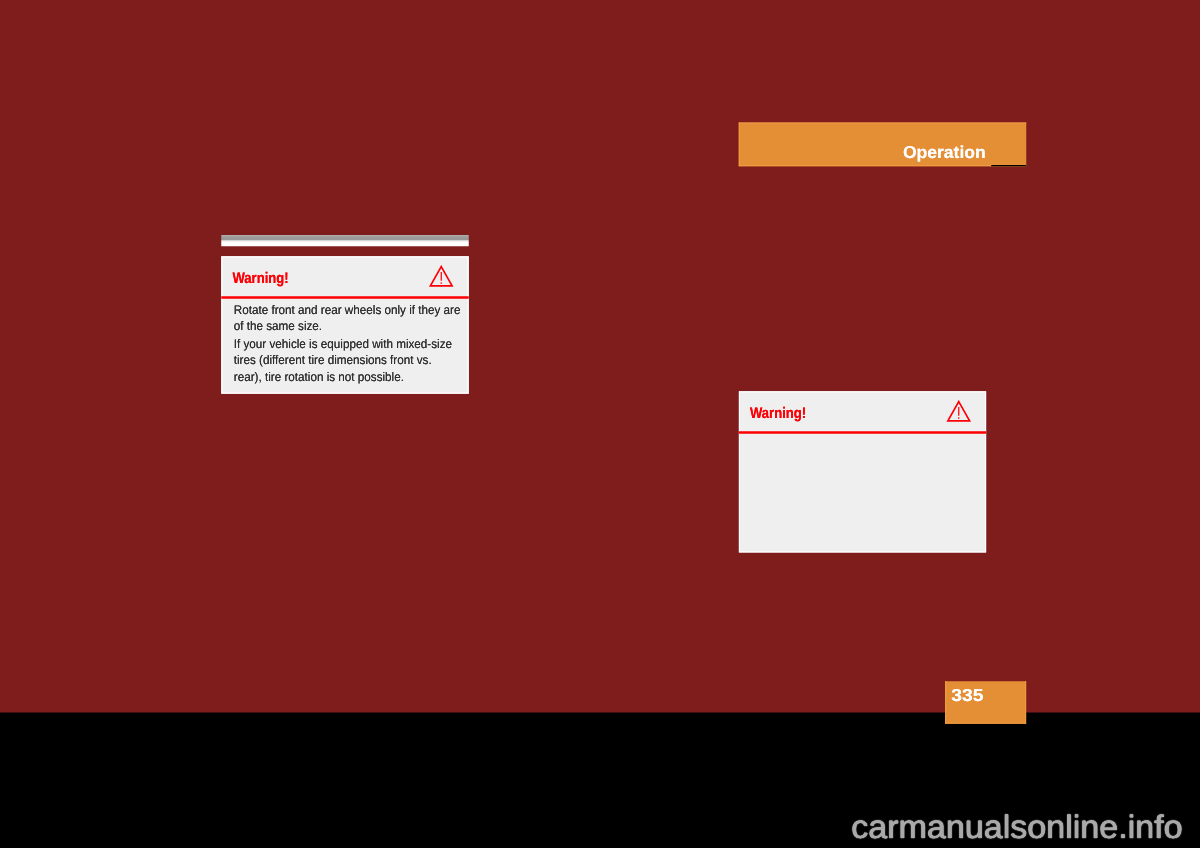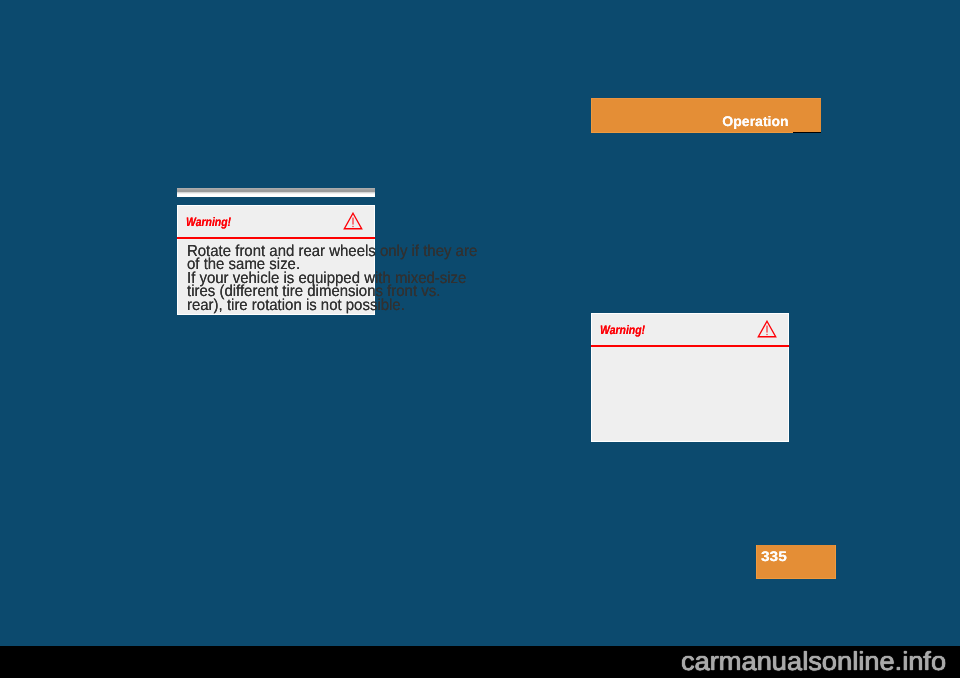--- a/index.html
+++ b/index.html
@@ -2,21 +2,21 @@
 <html><head>
 <meta charset="utf-8">
 <style>
   html, body { margin:0; padding:0; background:#000; }
   body {
     width:960px; height:678px; overflow:hidden;
     font-family:"Liberation Sans", sans-serif;
     -webkit-font-smoothing:antialiased;
     text-rendering:geometricPrecision;
   }
-  .page { position:relative; width:960px; height:646px; background:#0c4a6e;
+  .page { position:relative; width:960px; height:570px; background:#7f1d1d;
           will-change:transform; transform:translateZ(0); }
 
   
   .section-header{
     position:absolute; left:591px; top:98px; width:230px; height:35px;
     background:#e48e36;
   }
   .section-header .notch{
     position:absolute; right:0; bottom:0; width:28px; height:1.5px; background:#000;
   }
@@ -46,51 +46,50 @@
       #9b9b9b 2px, #9b9b9b 4px,
       #d6d6d6 4px, #d6d6d6 5px,
       #f0f0f0 5px, #f0f0f0 6px,
       #ffffff 6px, #ffffff 9px);
   }
   
   .warnbox{
     position:absolute; background:#efefef; box-sizing:border-box;
     box-shadow: inset 0 0 0 1px #ffffff;
   }
-  .warnbox .whead{ position:relative; height:32px;font-style:italic; }
+  .warnbox .whead{ position:relative; height:32px; }
   .warnbox .wtitle{
     position:absolute; left:9px; top:10.8px;
     color:#fe0007; font-weight:bold; font-size:12.3px; line-height:1;
     transform:scaleX(0.85); transform-origin:left top;
     white-space:nowrap; text-shadow:0 0 0.5px #fe0007;
   }
   .warnbox .wicon{ position:absolute; right:12.5px; top:7px; }
   .warnbox .wline{ position:absolute; left:0; right:0; top:32px; height:2px; background:#fe0000; }
   .warnbox .wbody{
     position:absolute; left:10px; top:38px; right:2px;
-    font-size:16px; color:#313131;
+    font-size:10px; color:#313131;
     text-shadow:0 0 0.45px #313131;
   }
   .warnbox .wbody p{ margin:0; }
   .warnbox .wbody .ln{
     display:block; height:13.4px; white-space:nowrap;
     transform:scaleX(0.935); transform-origin:left top;
   }
   .warnbox .wbody p + p{ margin-top:4px; }
   #box-right .wbody{ top:39px; }
 
   #box-left{ left:177px; top:205px; width:198px; height:110px; }
   #box-right{ left:591px; top:313px; width:198px; height:129px; }
 
   
   .pagenum{
     position:absolute; left:756px; top:545px; width:65px; height:34px;
     background:#e48e36;
     box-shadow: inset 1px 0 0 #ef9a3e, inset 0 -1px 0 #ef9a3e, inset -1px 0 0 #ef9a3e;
-    padding-left: 15px;
   }
   .pagenum .val{
     position:absolute; left:5px; top:4.8px;
     color:#fdfdfd; font-weight:bold; font-size:13.8px;
     transform:scaleX(1.12); transform-origin:left top;
     line-height:1; text-shadow:0 0 0.4px #fdfdfd;
   }
 
   
   .watermark{

